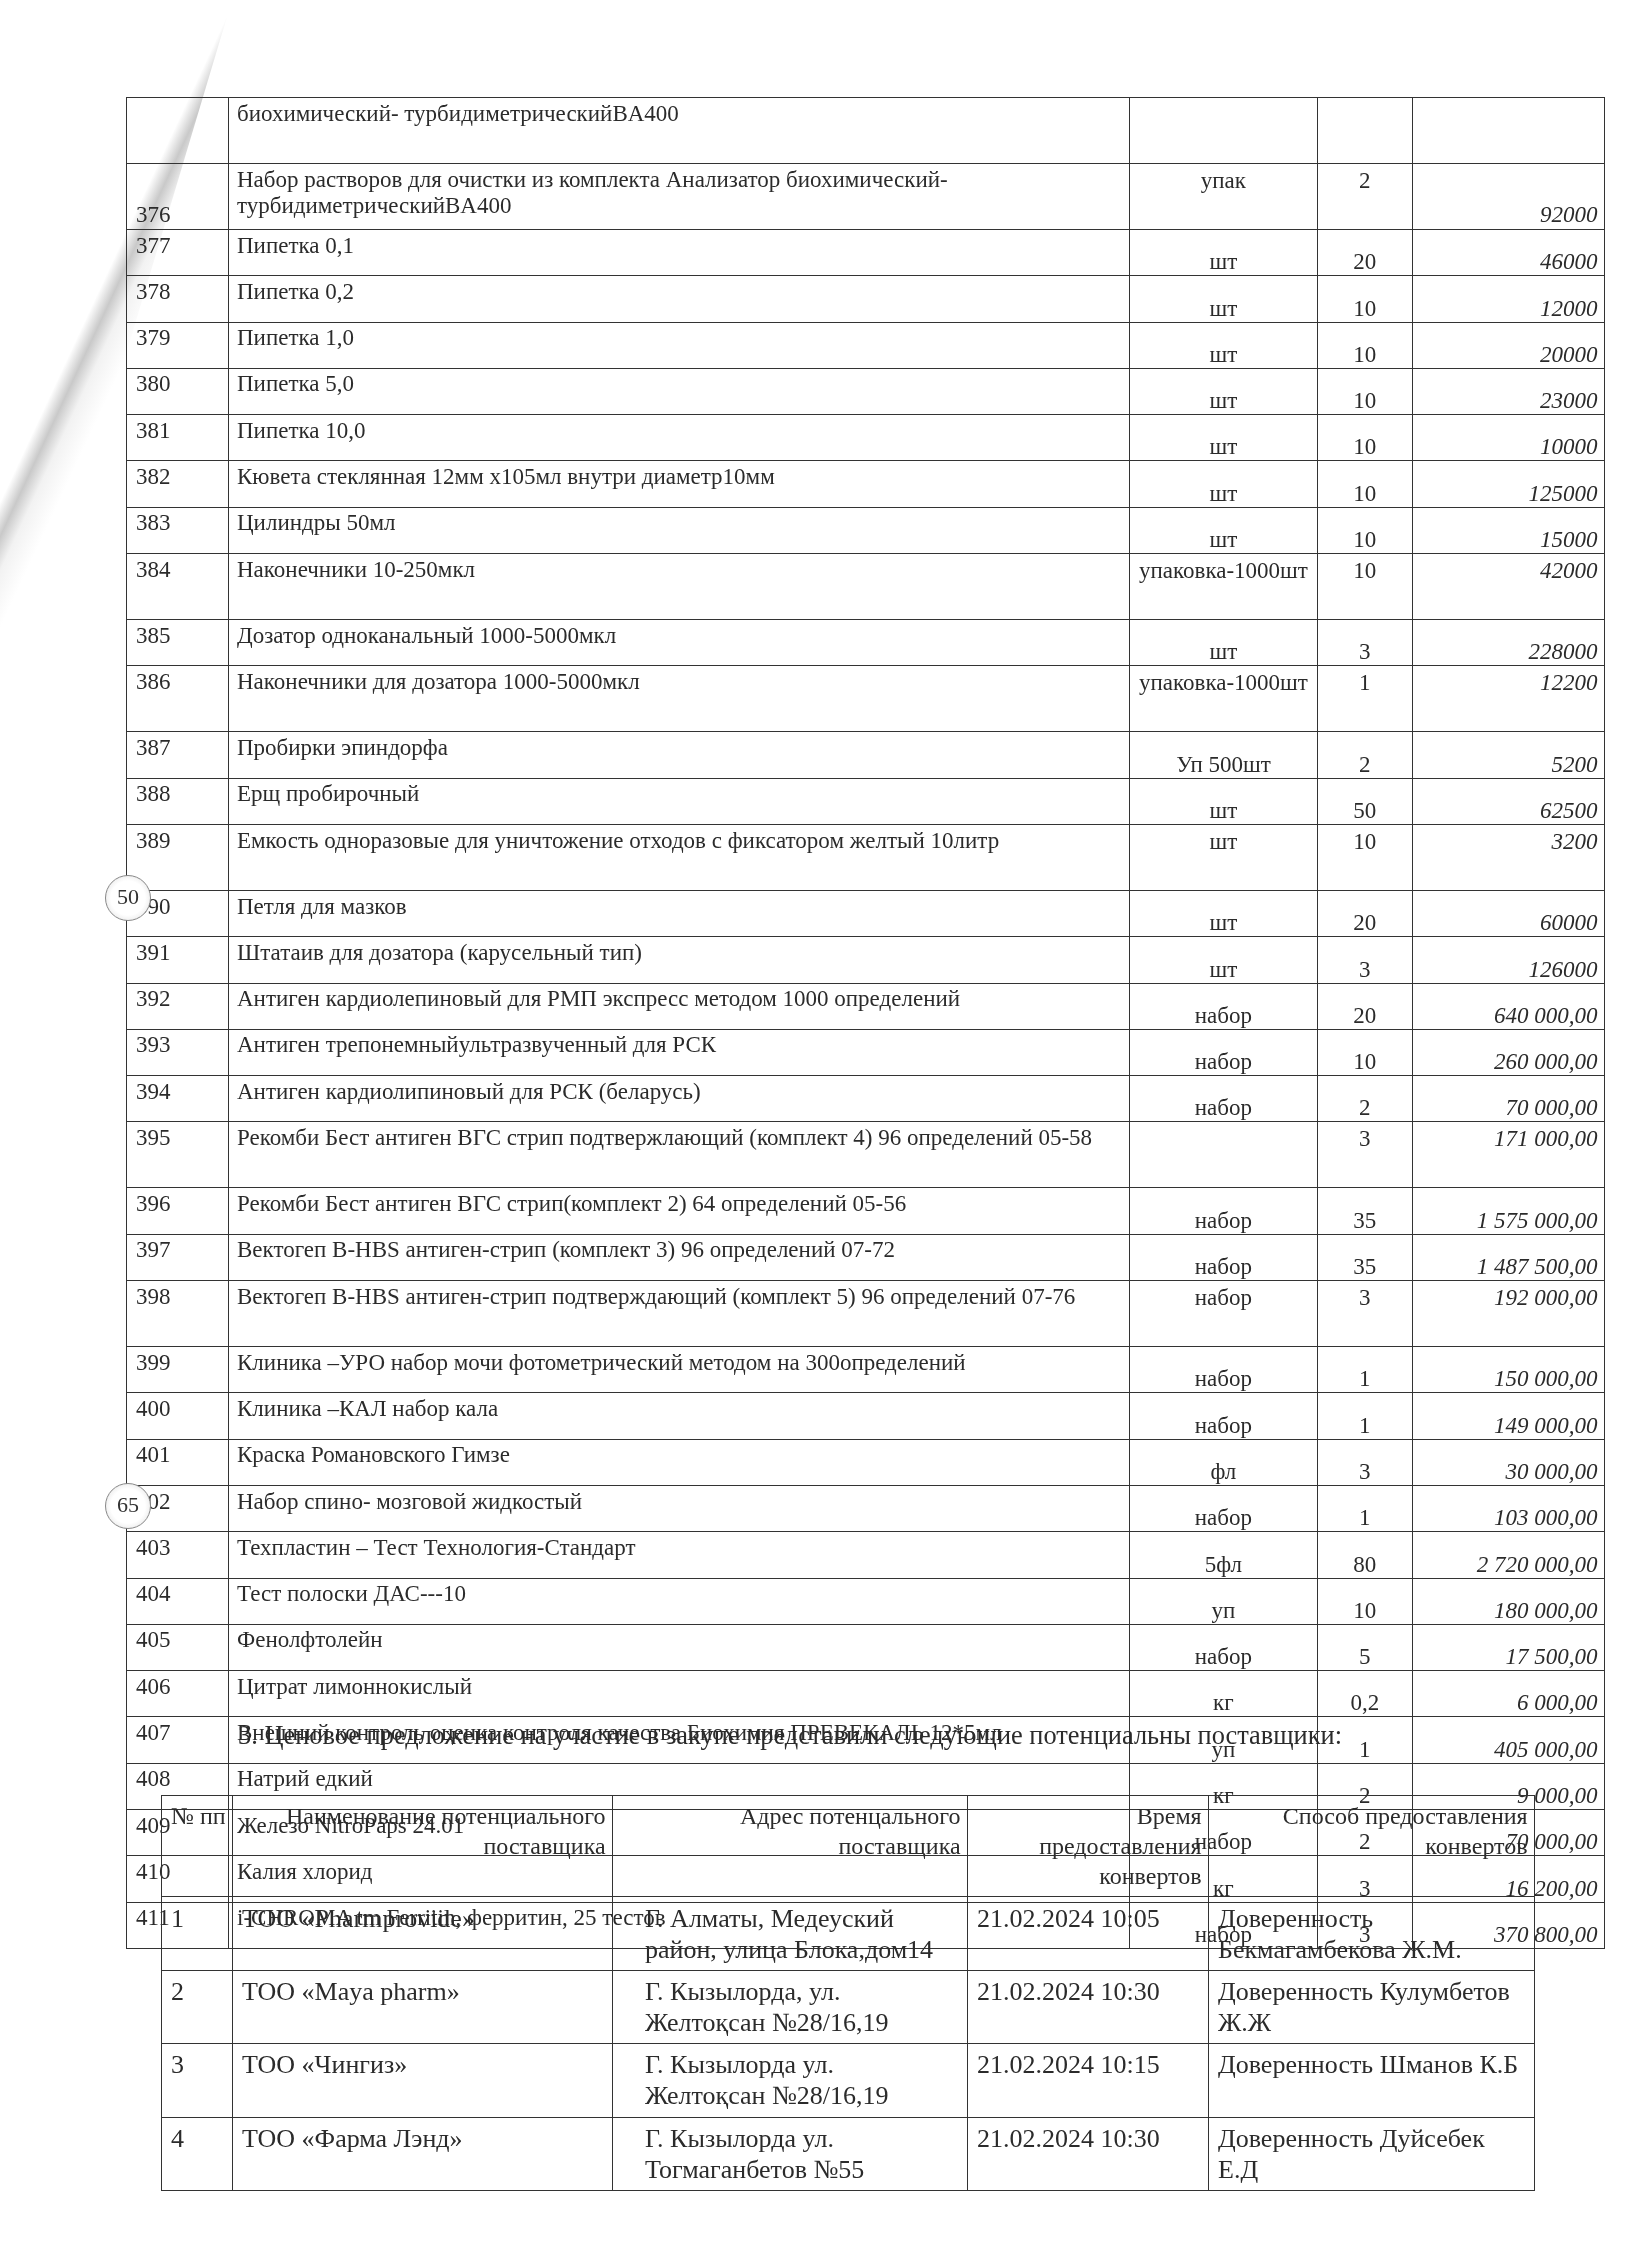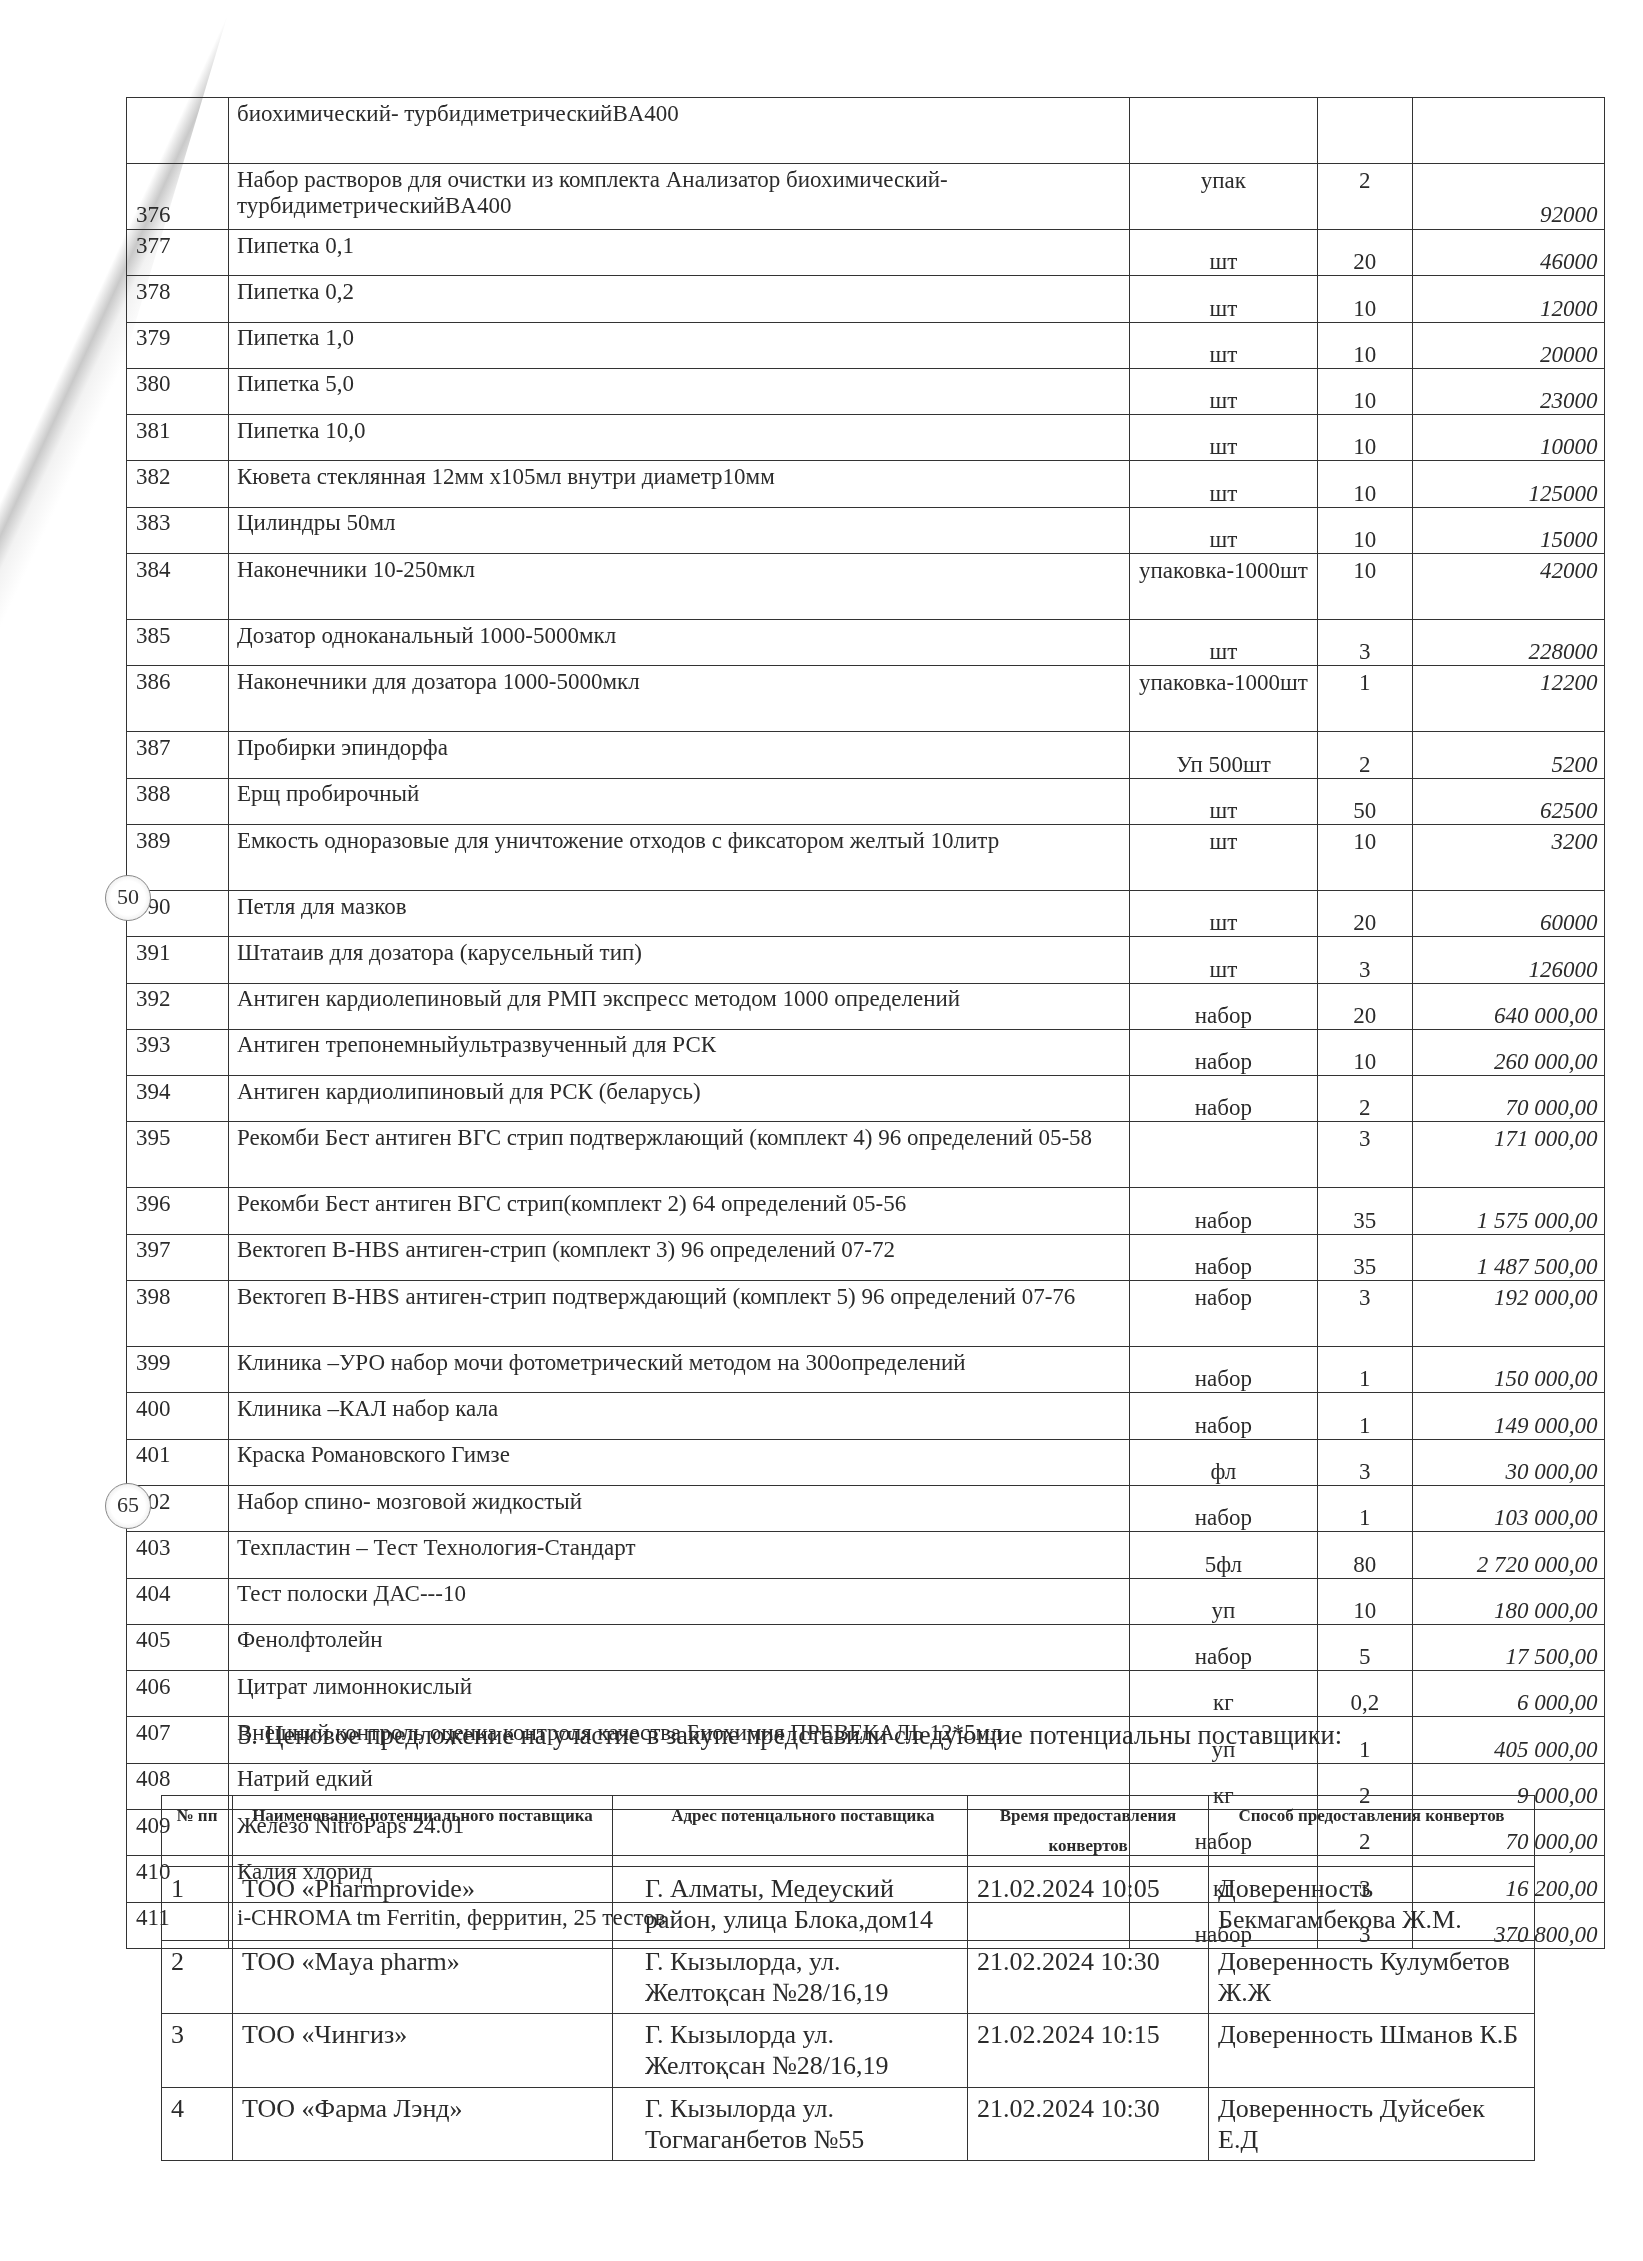--- a/index.html
+++ b/index.html
@@ -28,21 +28,21 @@
   .hole {
     position:absolute; width:44px; height:44px; border-radius:50%;
     border:1.3px solid #888; background:radial-gradient(circle, #ffffff 55%, #d8d8d8 100%);
     font-size:22px; line-height:41px; text-align:center; color:#333;
   }
   #section3 {
     position:absolute; left:238px; top:1718px; width:1160px;
     font-size:26.4px; line-height:35px;
   }
   #suppliers { left:161px; top:1795px; width:1374px; }
-  #suppliers th { font-size:17px; line-height:30px; font-weight:bold; text-align:center; padding:5.2px 6.4px; vertical-align:top; }
+  #suppliers th { font-size:24px; line-height:30px; font-weight:normal; text-align:right; padding:5.2px 6.4px; vertical-align:top; }
   #suppliers td { font-size:26px; line-height:31px; padding:5.2px 9px; }
   #suppliers .c1 { width:52px; }
   #suppliers .c2 { width:361px; }
   #suppliers .c3 { width:313px;padding-left:32px; }
   #suppliers .c4 { width:222px; }
 </style>
 </head>
 <body>
 
 <div class="scan-fold"></div>

